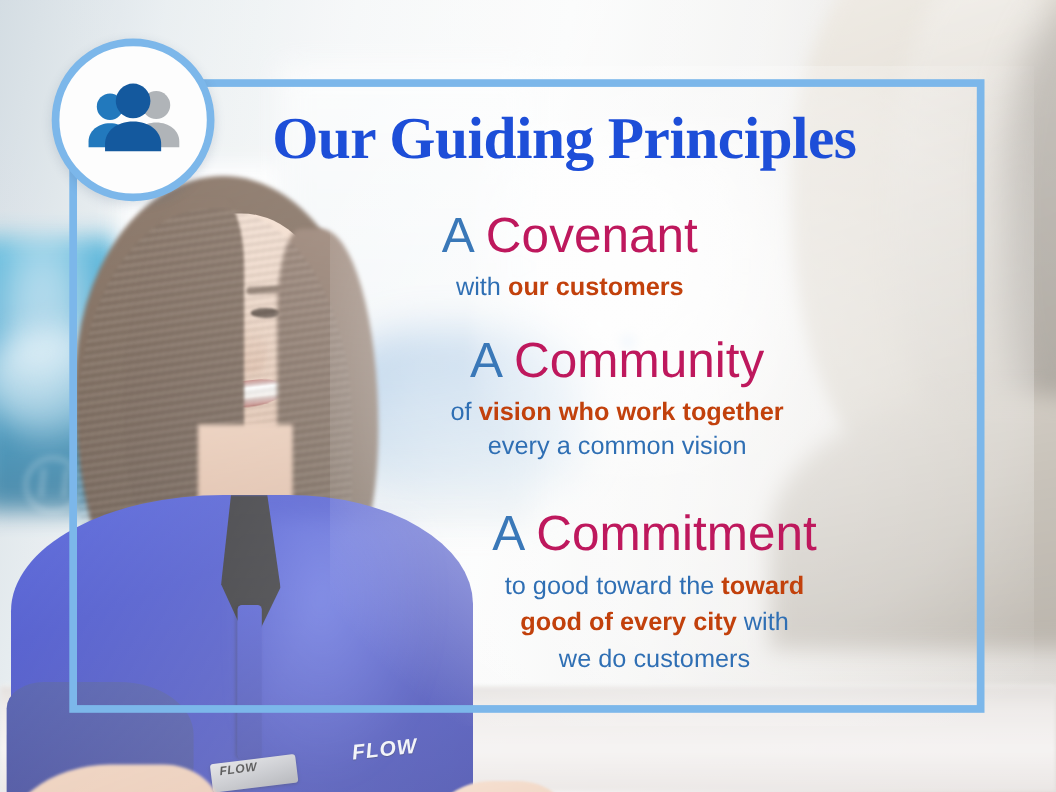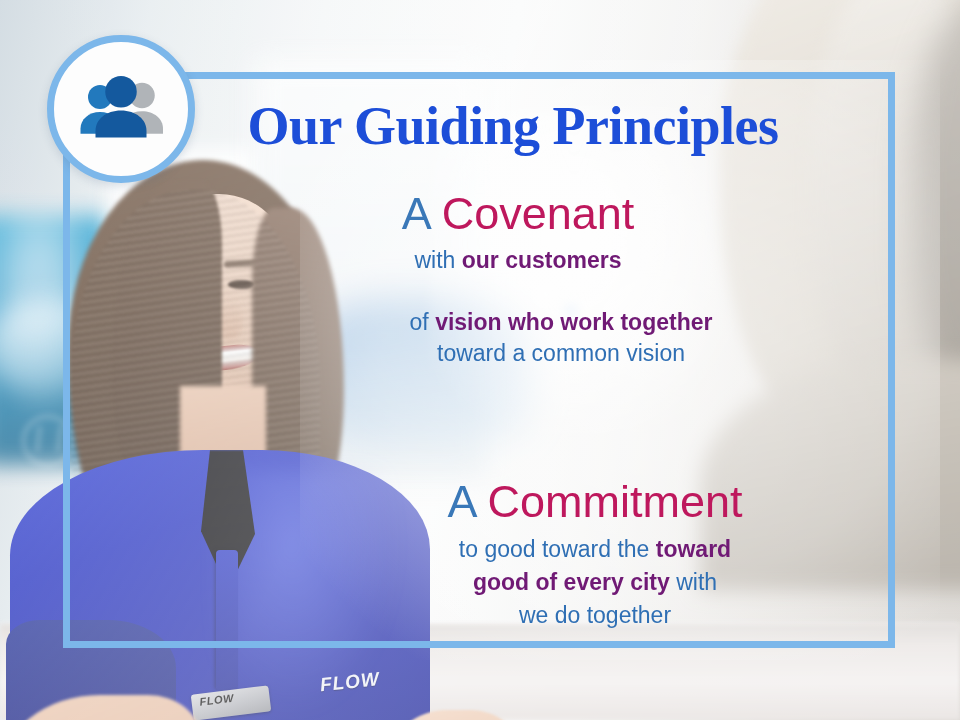--- a/index.html
+++ b/index.html
@@ -377,41 +377,41 @@
     font-size: 54px;
     line-height: 60px;
     color: #1d4ed8;
     letter-spacing: -.5px;
     white-space: nowrap;
   }
 
   .block { position: absolute; width: 560px; text-align: center; }
   .block-covenant   { left: 175px; top: 116px; }
   .block-community  { left: 218px; top: 230px; }
-  .block-commitment { left: 252px; top: 404px; }
+  .block-commitment { left: 252px; top: 387px; }
 
   .headline {
     font-family: "Liberation Sans", sans-serif;
     font-size: 45px;
     line-height: 52px;
     color: #2b72bd;
     white-space: nowrap;
   }
   .headline .art { font-weight: 400; color: #3a78b8; }
   .headline .word { font-weight: 400; color: #be185d; }
 
   .sub {
     font-family: "Liberation Sans", sans-serif;
     font-size: 23px;
     line-height: 31px;
     color: #2f6fb4;
     font-weight: 400;
     margin-top: 5px;
   }
-  .sub b { font-weight: 700; color: #701a75; }
+  .sub b { font-weight: 700; color: #c2410c; }
 
   .block-commitment .sub { line-height: 33px; }
 </style>
 </head>
 <body>
 
 <div id="stage">
 
   <div class="photo-layer">
     <div class="bg-base"></div>
@@ -491,25 +491,29 @@
 
     <div class="block block-covenant">
       <div class="headline">
         <span class="art">A</span>
         <span class="word">Covenant</span>
       </div>
       <div class="sub"><span>with </span><b>our customers</b></div>
     </div>
 
     <div class="block block-community">
-      <div class="sub"><span>of </span><b>vision who work together</b><br><span>toward a common vision</span></div>
+      <div class="headline">
+        <span class="art">A</span>
+        <span class="word">Community</span>
+      </div>
+      <div class="sub"><span>of </span><b>vision who work together</b><br><span>every a common vision</span></div>
     </div>
 
     <div class="block block-commitment">
       <div class="headline">
         <span class="art">A</span>
         <span class="word">Commitment</span>
       </div>
-      <div class="sub"><span>to good toward the </span><b>toward</b><br><b>good of every city</b><span> with</span><br><span>we do together</span></div>
+      <div class="sub"><span>to good toward the </span><b>toward</b><br><b>good of every city</b><span> with</span><br><span>we do customers</span></div>
     </div>
 
   </div>
 </div>
 
 </body></html>

